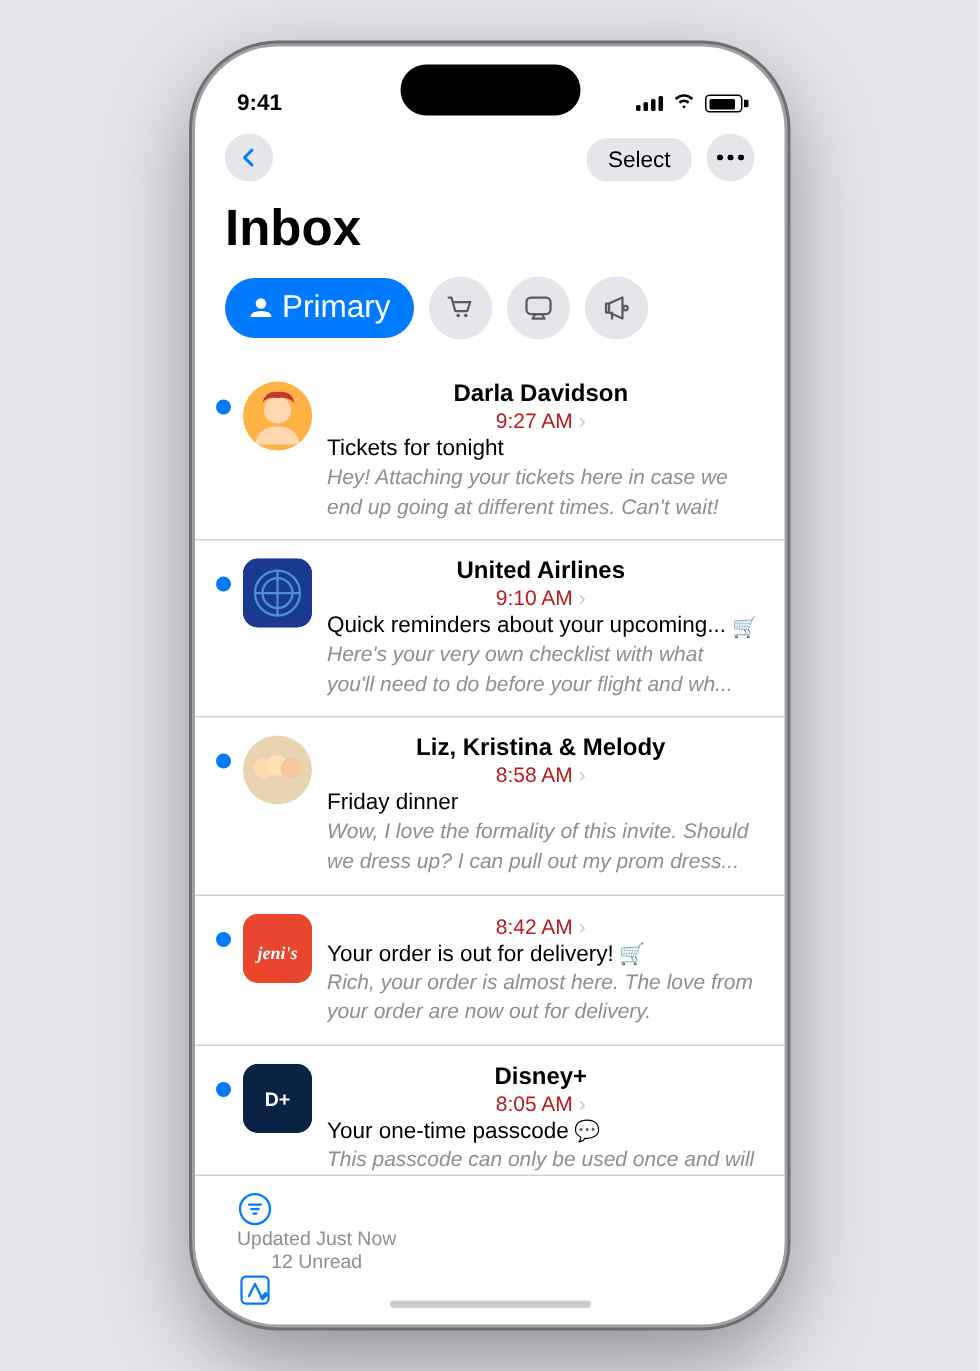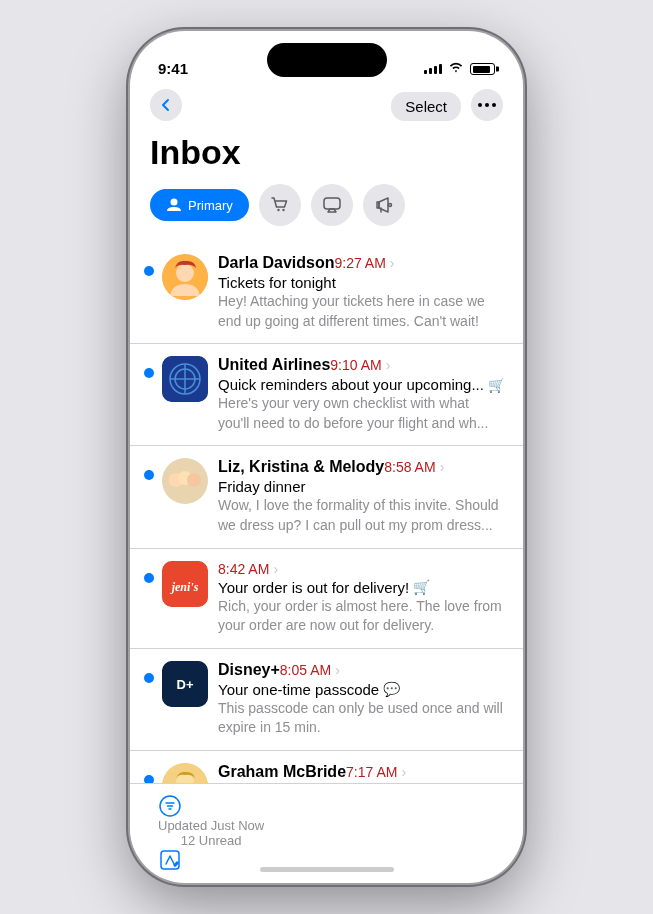--- a/index.html
+++ b/index.html
@@ -166,21 +166,21 @@
       background: #007aff;
       border-radius: 20px;
       padding: 8px 16px;
       display: flex;
       align-items: center;
       gap: 6px;
       cursor: pointer;
     }
     .tab-primary-label {
       color: #fff;
-      font-size: 13px;
+      font-size: 21px;
       font-weight: 500;
     }
     .tab-icon-btn {
       width: 42px;
       height: 42px;
       border-radius: 50%;
       background: #e5e5ea;
       display: flex;
       align-items: center;
       justify-content: center;
@@ -223,20 +223,21 @@
     }
     .email-body {
       flex: 1;
       min-width: 0;
     }
     .email-header {
       display: flex;
       align-items: center;
       justify-content: flex-start;
       margin-bottom: 2px;
+      flex-direction: column;
     }
     .sender-name {
       font-size: 16px;
       font-weight: 600;
       color: #000;
     }
     .email-meta {
       display: flex;
       align-items: center;
       gap: 4px;
@@ -262,20 +263,21 @@
     }
     .email-preview {
       font-size: 14px;
       color: #8e8e93;
       display: -webkit-box;
       -webkit-line-clamp: 2;
       -webkit-box-orient: vertical;
       overflow: hidden;
       line-height: 1.4;
       margin-top: 1px;
+      font-style: italic;
     }
     
     .avatar-darla {
       background: linear-gradient(135deg, #ffcc99, #ff9966);
     }
     .avatar-united {
       background: #1a3a8f;
       border-radius: 10px;
     }
     .avatar-liz {

